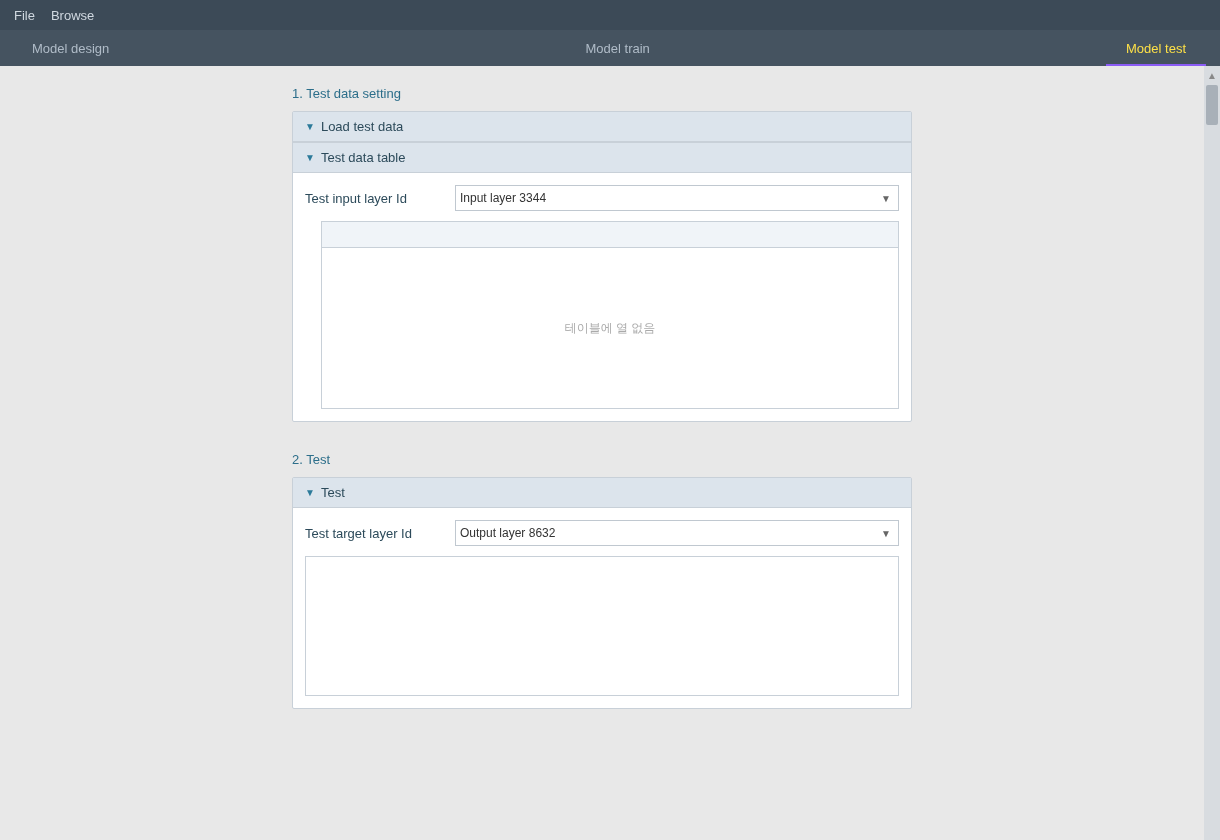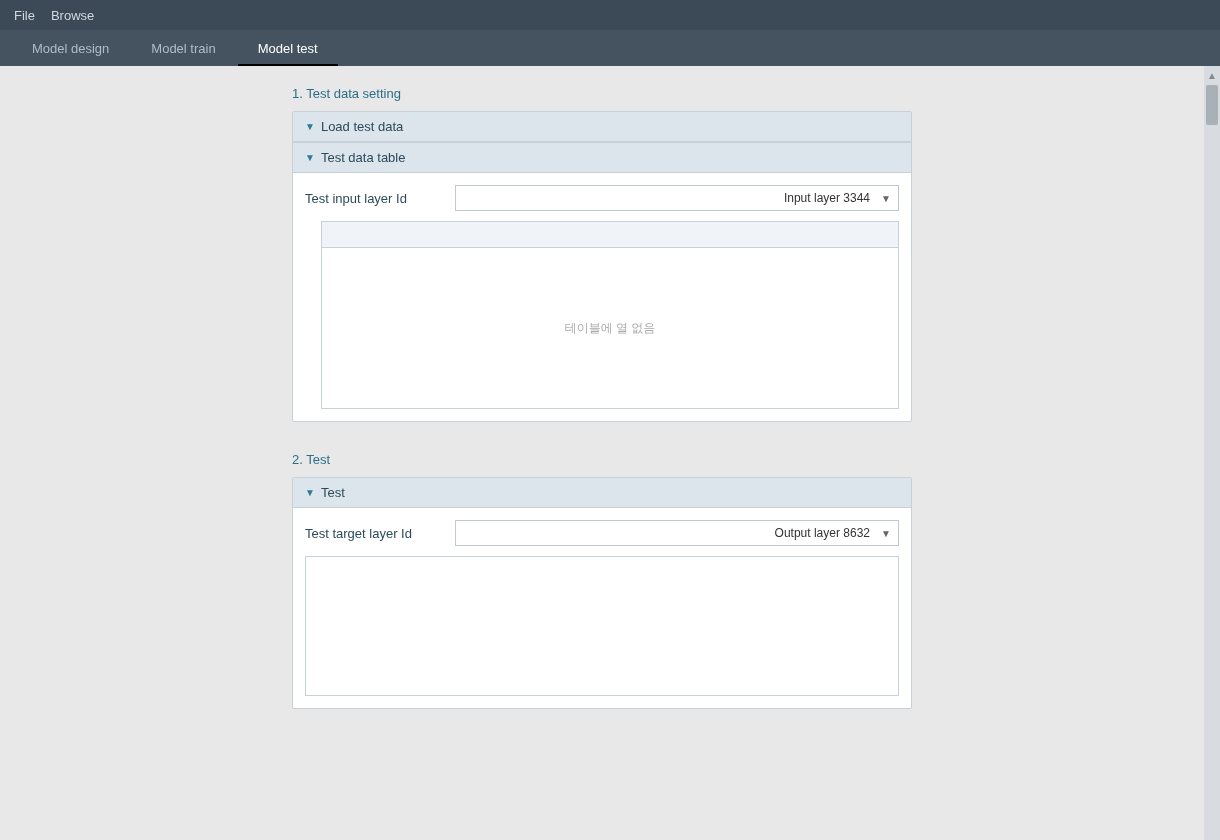--- a/index.html
+++ b/index.html
@@ -21,32 +21,33 @@
       padding: 4px 6px;
     }
 
     
     .tab-bar {
       background: #455360;
       height: 36px;
       display: flex;
       align-items: flex-end;
       padding: 0 12px;
+      justify-content: space-between;
     }
     .tab {
       padding: 8px 20px;
       color: #b0bcc8;
       font-size: 13px;
       cursor: pointer;
       margin-right: 2px;
       border-bottom: 2px solid transparent;
     }
     .tab.active {
-      color: #ffffff;
-      border-bottom: 2px solid #000000;
+      color: #fde047;
+      border-bottom: 2px solid #8b5cf6;
       background: transparent;
     }
 
     
     .main-content {
       display: flex;
       height: calc(840px - 66px);
       background: #e8e8e8;
     }
 
@@ -137,21 +138,20 @@
       width: 100%;
       height: 26px;
       border: 1px solid #c0c8d0;
       padding: 2px 28px 2px 4px;
       font-size: 12px;
       outline: none;
       background: white;
       appearance: none;
       cursor: pointer;
       color: #333;
-      text-align: right;
     }
 
     .select-arrow {
       position: absolute;
       right: 8px;
       top: 50%;
       transform: translateY(-50%);
       color: #666;
       font-size: 10px;
       pointer-events: none;

